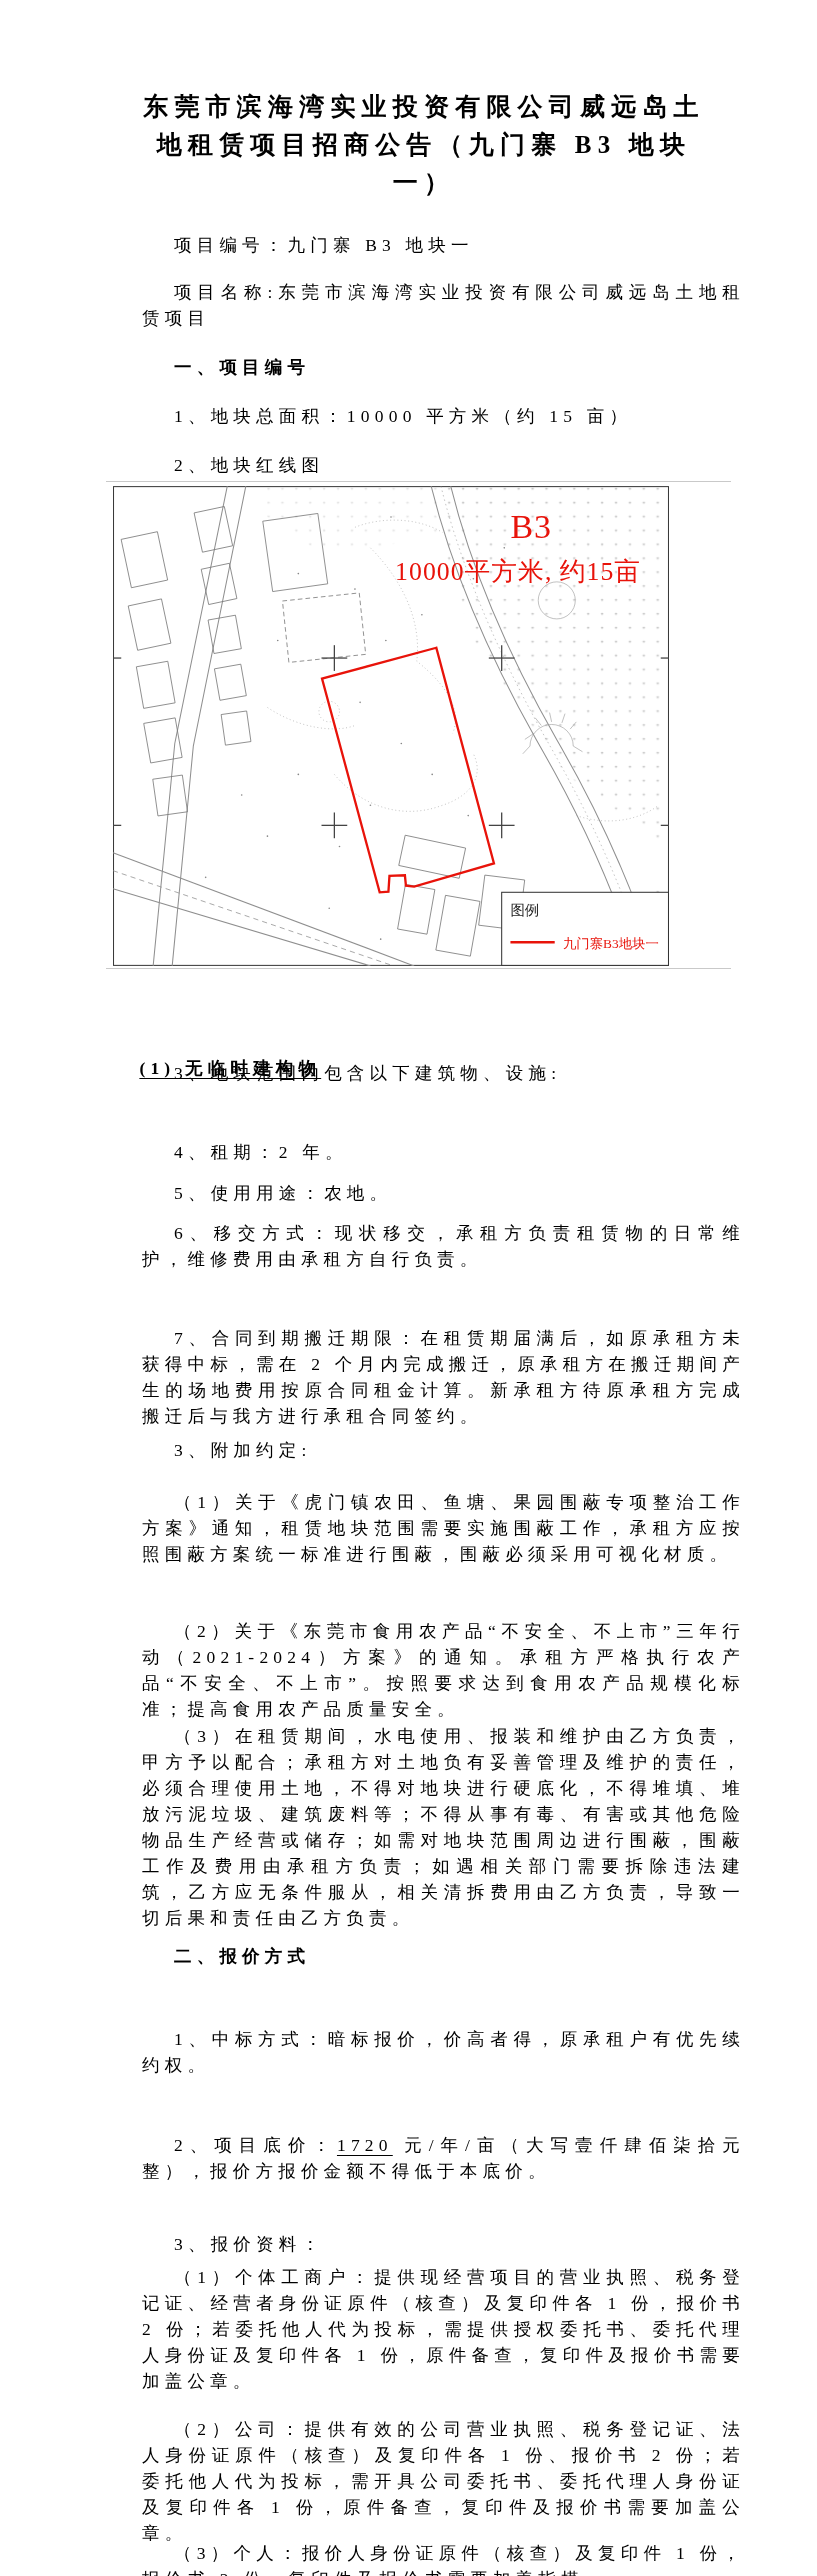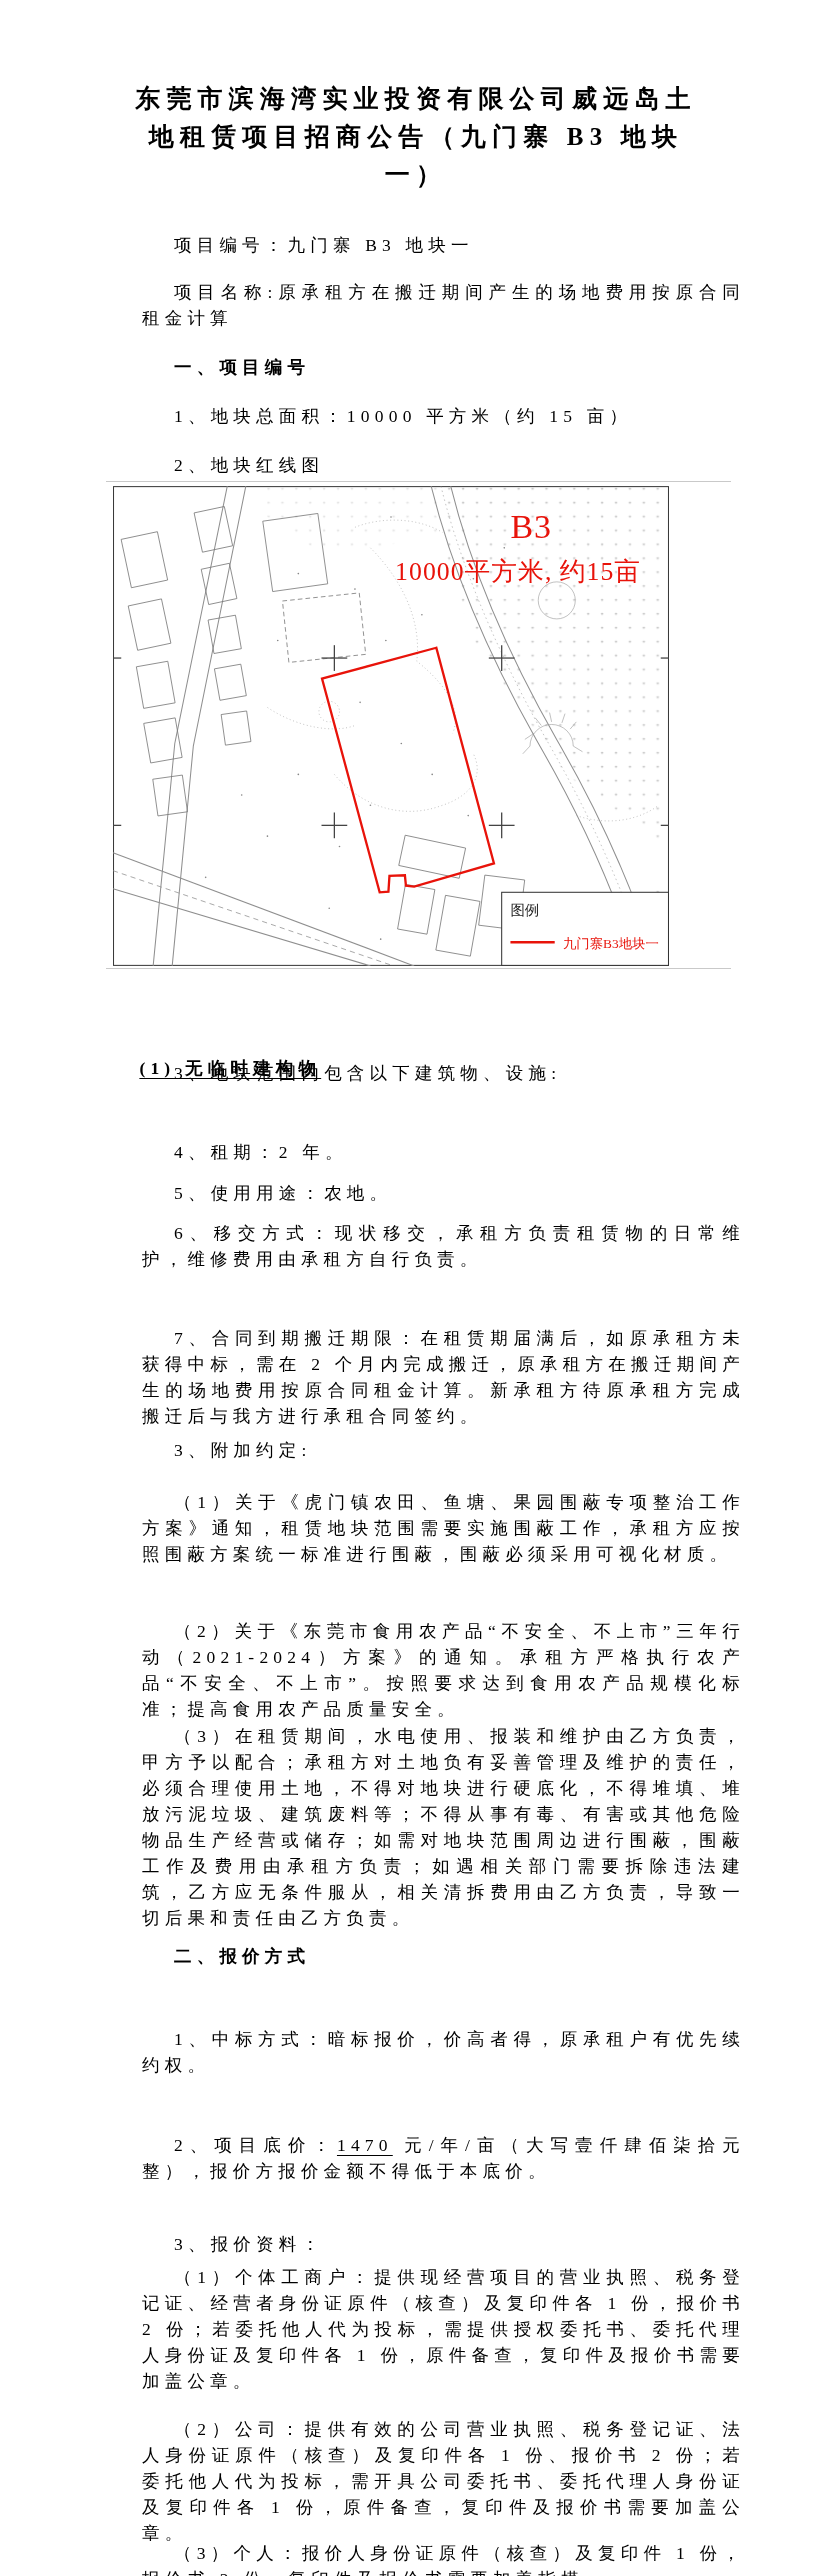--- a/index.html
+++ b/index.html
@@ -10,37 +10,37 @@
   }
   .p{
     position:absolute;left:125px;width:603px;margin:0;
     font-size:17.5px;line-height:26px;letter-spacing:5.2px;
     text-align:justify;
   }
   .indent{text-indent:32px;margin-left:17px;}
   .indent-sm{text-indent:14.4px;font-weight:bold;}
   .b{font-weight:bold;}
   .title{
-    position:absolute;left:117px;width:582px;margin:8px;
+    position:absolute;left:117px;width:582px;margin:16px;
     font-size:25px;line-height:38px;letter-spacing:6.2px;
     font-weight:bold;text-align:center;
   }
   .u{text-decoration:underline;text-underline-offset:3.6px;}
   .edge{position:absolute;left:106px;width:625px;height:0;border-top:1px solid #c9c9c9;}
   .map-wrap{position:absolute;left:113px;top:486px;width:556px;height:400px;}
   svg{display:block;}
   svg text{font-family:"Liberation Serif","DejaVu Serif",serif;}
 </style>
 </head>
 <body>
 
 <h1 class="title" style="top:72px">东莞市滨海湾实业投资有限公司威远岛土地租赁项目招商公告（九门寨 B3 地块一）</h1>
 
 <p class="p indent" style="top:232px">项目编号：九门寨 B3 地块一</p>
-<p class="p indent" style="top:279px">项目名称:原承租方在搬迁期间产生的场地费用按原合同租金计算</p>
+<p class="p indent" style="top:279px">项目名称:东莞市滨海湾实业投资有限公司威远岛土地租赁项目</p>
 
 <p class="p indent b" style="top:354px">一、项目编号</p>
 <p class="p indent" style="top:403px">1、地块总面积：10000 平方米（约 15 亩）</p>
 <p class="p indent" style="top:452px">2、地块红线图</p>
 
 <div class="edge" style="top:481px"></div>
 
 <div class="map-wrap">
   <svg width="556" height="480" viewBox="0 0 1080 932">
     <defs>
@@ -175,19 +175,19 @@
 <p class="p indent" style="top:1325px">7、合同到期搬迁期限：在租赁期届满后，如原承租方未获得中标，需在 2 个月内完成搬迁，原承租方在搬迁期间产生的场地费用按原合同租金计算。新承租方待原承租方完成搬迁后与我方进行承租合同签约。</p>
 
 <p class="p indent" style="top:1437px">3、附加约定:</p>
 <p class="p indent" style="top:1489px">（1）关于《虎门镇农田、鱼塘、果园围蔽专项整治工作方案》通知，租赁地块范围需要实施围蔽工作，承租方应按照围蔽方案统一标准进行围蔽，围蔽必须采用可视化材质。</p>
 <p class="p indent" style="top:1618px">（2）关于《东莞市食用农产品“不安全、不上市”三年行动（2021-2024）方案》的通知。承租方严格执行农产品“不安全、不上市”。按照要求达到食用农产品规模化标准；提高食用农产品质量安全。</p>
 <p class="p indent" style="top:1723px">（3）在租赁期间，水电使用、报装和维护由乙方负责，甲方予以配合；承租方对土地负有妥善管理及维护的责任，必须合理使用土地，不得对地块进行硬底化，不得堆填、堆放污泥垃圾、建筑废料等；不得从事有毒、有害或其他危险物品生产经营或储存；如需对地块范围周边进行围蔽，围蔽工作及费用由承租方负责；如遇相关部门需要拆除违法建筑，乙方应无条件服从，相关清拆费用由乙方负责，导致一切后果和责任由乙方负责。</p>
 
 <p class="p indent b" style="top:1943px">二、报价方式</p>
 <p class="p indent" style="top:2026px">1、中标方式：暗标报价，价高者得，原承租户有优先续约权。</p>
 
-<p class="p indent" style="top:2132px"><span>2、项目底价：</span><span class="u">1470</span><span> 元/年/亩（大写壹仟肆佰柒拾元整），报价方报价金额不得低于本底价。</span></p>
+<p class="p indent" style="top:2132px"><span>2、项目底价：</span><span class="u">1720</span><span> 元/年/亩（大写壹仟肆佰柒拾元整），报价方报价金额不得低于本底价。</span></p>
 
 <p class="p indent" style="top:2231px">3、报价资料：</p>
 <p class="p indent" style="top:2264px">（1）个体工商户：提供现经营项目的营业执照、税务登记证、经营者身份证原件（核查）及复印件各 1 份，报价书 2 份；若委托他人代为投标，需提供授权委托书、委托代理人身份证及复印件各 1 份，原件备查，复印件及报价书需要加盖公章。</p>
 <p class="p indent" style="top:2416px">（2）公司：提供有效的公司营业执照、税务登记证、法人身份证原件（核查）及复印件各 1 份、报价书 2 份；若委托他人代为投标，需开具公司委托书、委托代理人身份证及复印件各 1 份，原件备查，复印件及报价书需要加盖公章。</p>
 <p class="p indent" style="top:2540px">（3）个人：报价人身份证原件（核查）及复印件 1 份，报价书 2 份。复印件及报价书需要加盖指模。</p>
 
 
 </body></html>

